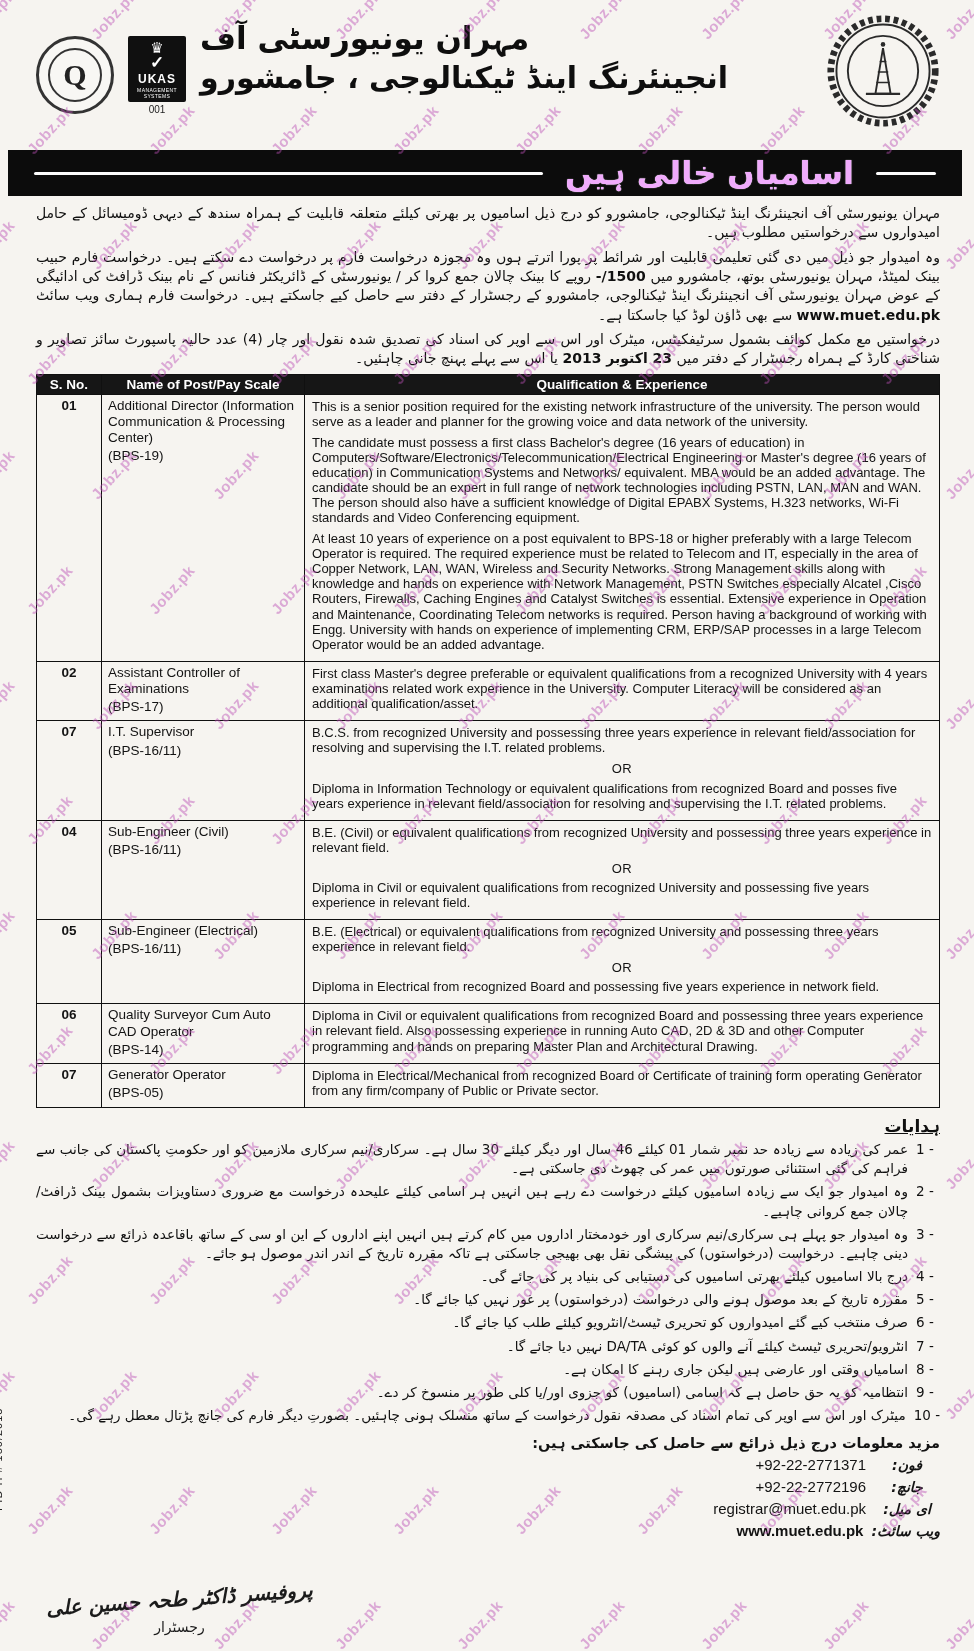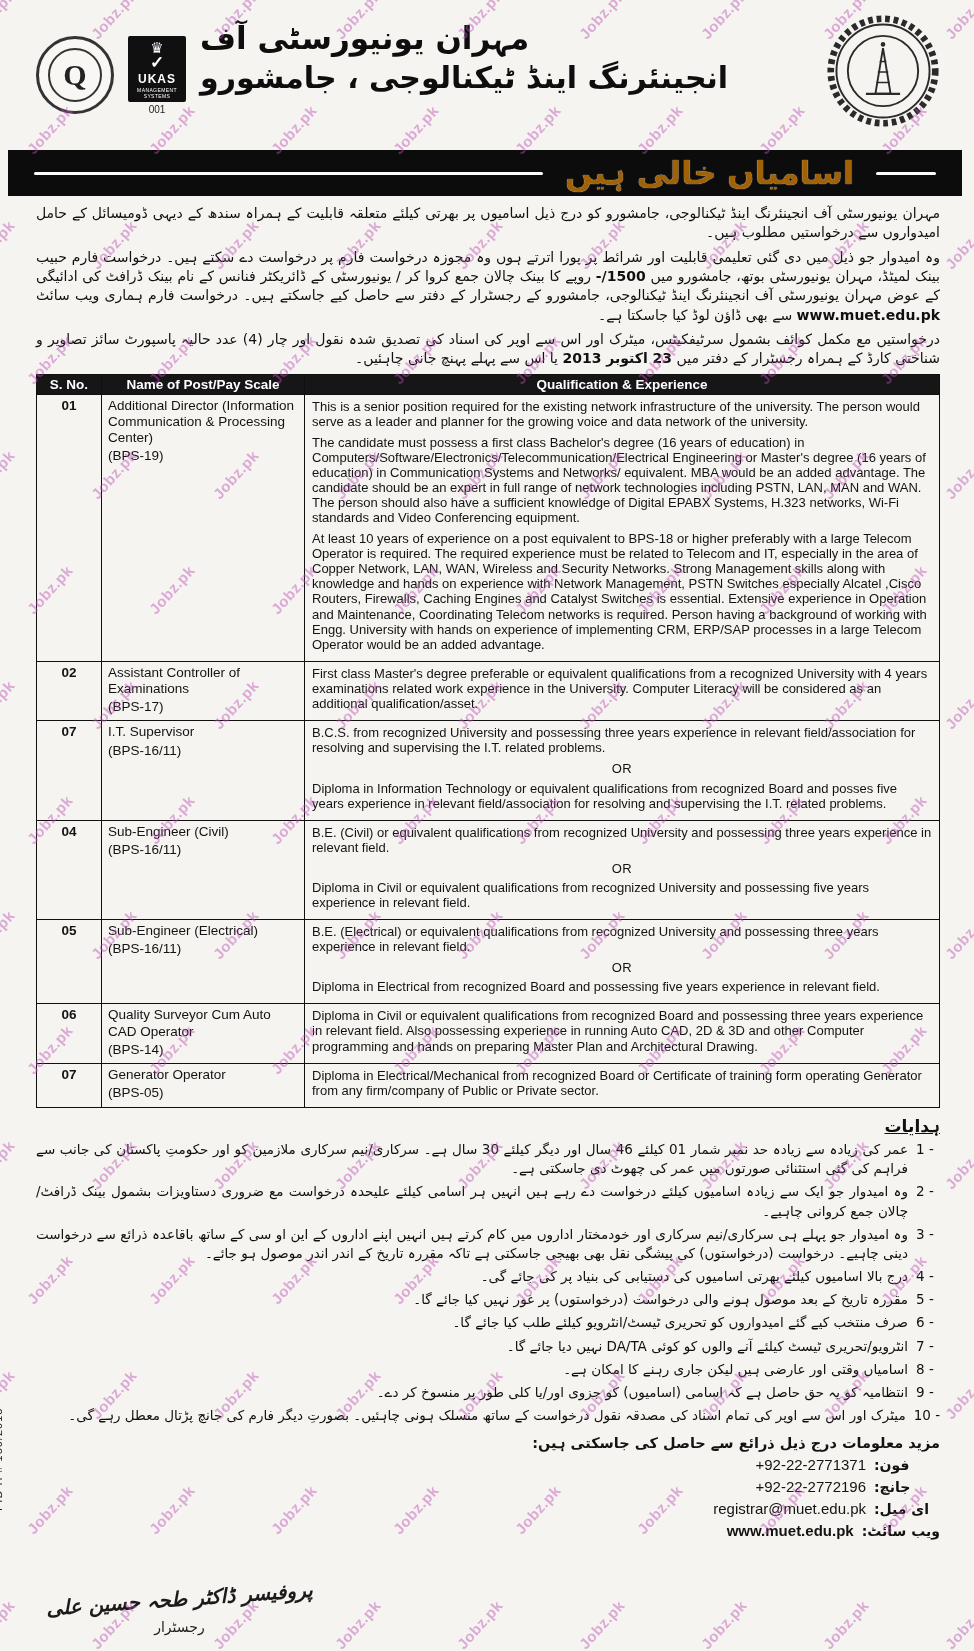--- a/index.html
+++ b/index.html
@@ -26,21 +26,21 @@
                font-family:"DejaVu Sans",sans-serif;font-weight:bold;color:#0e0e0e;}
   .title-block .t1{font-size:31px;line-height:1.3;}
   .title-block .t2{font-size:30px;line-height:1.3;}
   .emblem{width:114px;height:114px;flex:0 0 auto;margin-top:4px;}
 
   
   .banner{margin:4px -22px 0 -28px;height:46px;background:#0c0c0c;display:flex;align-items:center;
           padding:0 26px;}
   .b-line{flex:1;height:3px;background:#fdfdfd;border-radius:2px;}
   .b-line.short{flex:0 0 60px;}
-  .b-title{direction:rtl;color:#a16207;font-family:"DejaVu Sans",sans-serif;font-weight:bold;
+  .b-title{direction:rtl;color:#f0abfc;font-family:"DejaVu Sans",sans-serif;font-weight:bold;
            font-size:32px;line-height:44px;margin:0 22px;white-space:nowrap;
            text-shadow:0 0 1px #fff;}
 
   
   .intro{direction:rtl;margin-top:8px;font-family:"DejaVu Sans",sans-serif;
          font-size:14px;line-height:1.38;text-align:justify;text-align-last:right;color:#101010;}
   .intro p{margin:5px 0;}
   .intro .b{font-weight:bold;}
 
   
@@ -62,21 +62,21 @@
   .inst-title{font-size:17px;font-weight:bold;text-decoration:underline;margin-bottom:4px;}
   .inst-item{display:flex;gap:8px;margin:4px 0;font-size:13.5px;line-height:1.42;}
   .inst-num{direction:ltr;unicode-bidi:isolate;min-width:24px;text-align:left;white-space:nowrap;}
   .inst-text{flex:1;text-align:justify;text-align-last:right;}
 
   
   .footer{direction:rtl;margin-top:10px;}
   .more-info{font-family:"DejaVu Sans",sans-serif;font-size:14.5px;font-weight:bold;text-align:right;}
   .contacts{margin-top:4px;width:fit-content;margin-right:0;margin-left:auto;direction:rtl;}
   .contact-row{display:flex;gap:8px;align-items:baseline;margin:5px 0;}
-  .c-label{font-family:"DejaVu Sans",sans-serif;font-size:14px;font-weight:bold;min-width:66px;text-align:left;}
+  .c-label{font-family:"DejaVu Sans",sans-serif;font-size:14px;font-weight:bold;min-width:66px;text-align:center;font-style:italic;}
   .c-value{direction:ltr;unicode-bidi:embed;font-family:"Liberation Sans",sans-serif;font-size:15px;}
 
   .signature{position:absolute;left:46px;bottom:16px;direction:rtl;text-align:center;z-index:2;}
   .sig-name{font-family:"DejaVu Sans",sans-serif;font-size:20px;font-weight:bold;font-style:italic;
             transform:rotate(-4deg);color:#1b1b1b;}
   .sig-title{font-family:"DejaVu Sans",sans-serif;font-size:14px;margin-top:8px;color:#1b1b1b;}
 
   .pid{position:absolute;left:4px;bottom:140px;transform:rotate(-90deg);transform-origin:0 100%;
        font-size:11px;letter-spacing:1px;color:#222;white-space:nowrap;z-index:2;}
 
@@ -198,21 +198,21 @@
           </tr>
           <tr>
             <td class="c-sno">05</td>
             <td class="c-post">
               <div>Sub-Engineer (Electrical)</div>
               <div>(BPS-16/11)</div>
             </td>
             <td class="c-qual">
               <p>B.E. (Electrical) or equivalent qualifications from recognized University and possessing three years experience in relevant field.</p>
               <p class="or">OR</p>
-              <p>Diploma in Electrical from recognized Board and possessing five years experience in relevant field.</p>
+              <p>Diploma in Electrical from recognized Board and possessing five years experience in network field.</p>
             </td>
           </tr>
           <tr>
             <td class="c-sno">06</td>
             <td class="c-post">
               <div>Quality Surveyor Cum Auto CAD Operator</div>
               <div>(BPS-14)</div>
             </td>
             <td class="c-qual">
               <p>Diploma in Civil or equivalent qualifications from recognized Board and possessing three years experience in relevant field. Also possessing experience in running Auto CAD, 2D &amp; 3D and other Computer programming and hands on preparing Master Plan and Architectural Drawing.</p>

